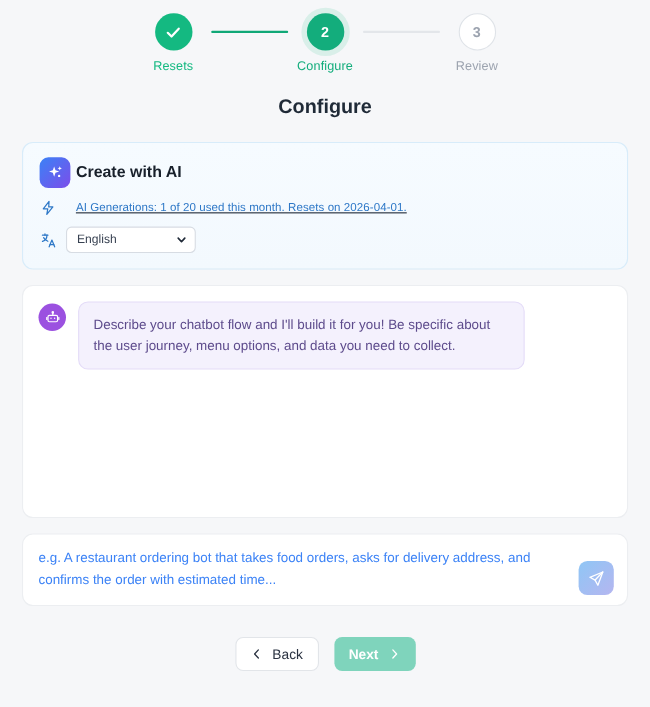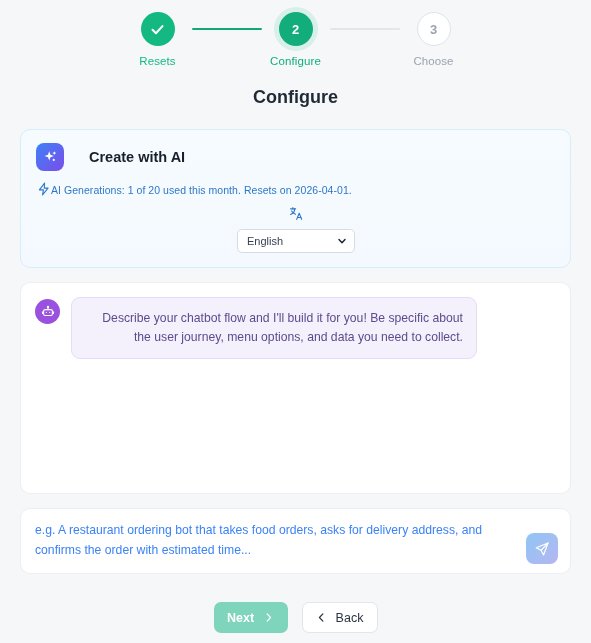--- a/index.html
+++ b/index.html
@@ -84,56 +84,56 @@
   .ai-card {
     margin-top: 21px;
     background: linear-gradient(180deg, #f6fbff 0%, #f3f9fe 100%);
     border: 1px solid #d8ecfa;
     border-radius: 10px;
     padding: 13px 15px 14px 15px;
   }
   .ai-head {
     display: flex;
     align-items: center;
-    gap: 25px;
+    gap: 5px;
   }
   .ai-badge {
     width: 28px;
     height: 28px;
     border-radius: 8px;
     background: linear-gradient(135deg, #3b82f6 0%, #7c4dea 100%);
     display: flex;
     align-items: center;
     justify-content: center;
     flex: 0 0 auto;
   }
   .ai-title {
     font-size: 14.5px;
     font-weight: bold;
     color: #18202b;
   }
   .ai-quota {
     display: flex;
-    align-items: flex-end;
-    gap: 0;
+    align-items: center;
+    gap: 18px;
     margin-top: 11px;
     padding-left: 1px;
+    text-decoration: underline;
   }
   .ai-quota-text {
     font-size: 10.5px;
     color: #2e78c7;
     letter-spacing: .05px;
   }
   .ai-lang {
     display: flex;
     align-items: center;
     gap: 8px;
     margin-top: 10px;
     padding-left: 1px;
-    flex-direction: column;
   }
   .lang-select {
     appearance: none;
     -webkit-appearance: none;
     width: 118px;
     height: 24px;
     border: 1px solid #d7dce3;
     border-radius: 5px;
     background: #ffffff;
     font-family: "Liberation Sans", sans-serif;
@@ -157,21 +157,20 @@
     background: #ffffff;
     border: 1px solid #eceef1;
     border-radius: 10px;
     height: 212px;
     padding: 14px 14px;
   }
   .msg-row {
     display: flex;
     align-items: flex-start;
     gap: 11px;
-    text-align: right;
   }
   .bot-avatar {
     width: 25px;
     height: 25px;
     border-radius: 50%;
     background: #9b51e0;
     display: flex;
     align-items: center;
     justify-content: center;
     flex: 0 0 auto;
@@ -269,21 +268,21 @@
 
   <div class="step">
     <div class="step-circle current">2</div>
     <div class="step-label current">Configure</div>
   </div>
 
   <div class="connector empty"></div>
 
   <div class="step">
     <div class="step-circle todo">3</div>
-    <div class="step-label todo">Choose</div>
+    <div class="step-label todo">Review</div>
   </div>
 
 </div>
 
 <div class="page-title">Configure</div>
 
 <div class="wrap">
 
   <div class="ai-card">
 
@@ -350,29 +349,29 @@
     <button class="send-btn">
       <svg width="16" height="16" viewBox="0 0 24 24" fill="none" stroke="#ffffff" stroke-width="1.8" stroke-linecap="round" stroke-linejoin="round">
         <path d="M21 3 L10.5 14"></path>
         <path d="M21 3 L14.3 21 L10.5 14 L3.4 10.2 Z"></path>
       </svg>
     </button>
   </div>
 
   <div class="footer">
 
+    <button class="btn btn-back">
+      <svg width="11" height="11" viewBox="0 0 24 24" fill="none" stroke="#2b3342" stroke-width="2.6" stroke-linecap="round" stroke-linejoin="round">
+        <polyline points="15,4 7.5,12 15,20"></polyline>
+      </svg>
+      <span>Back</span>
+    </button>
+
     <button class="btn btn-next">
       <span>Next</span>
       <svg width="11" height="11" viewBox="0 0 24 24" fill="none" stroke="#ffffff" stroke-width="2.6" stroke-linecap="round" stroke-linejoin="round">
         <polyline points="9,4 16.5,12 9,20"></polyline>
       </svg>
     </button>
 
-    <button class="btn btn-back">
-      <svg width="11" height="11" viewBox="0 0 24 24" fill="none" stroke="#2b3342" stroke-width="2.6" stroke-linecap="round" stroke-linejoin="round">
-        <polyline points="15,4 7.5,12 15,20"></polyline>
-      </svg>
-      <span>Back</span>
-    </button>
-
   </div>
 
 </div>
 
 </body></html>

